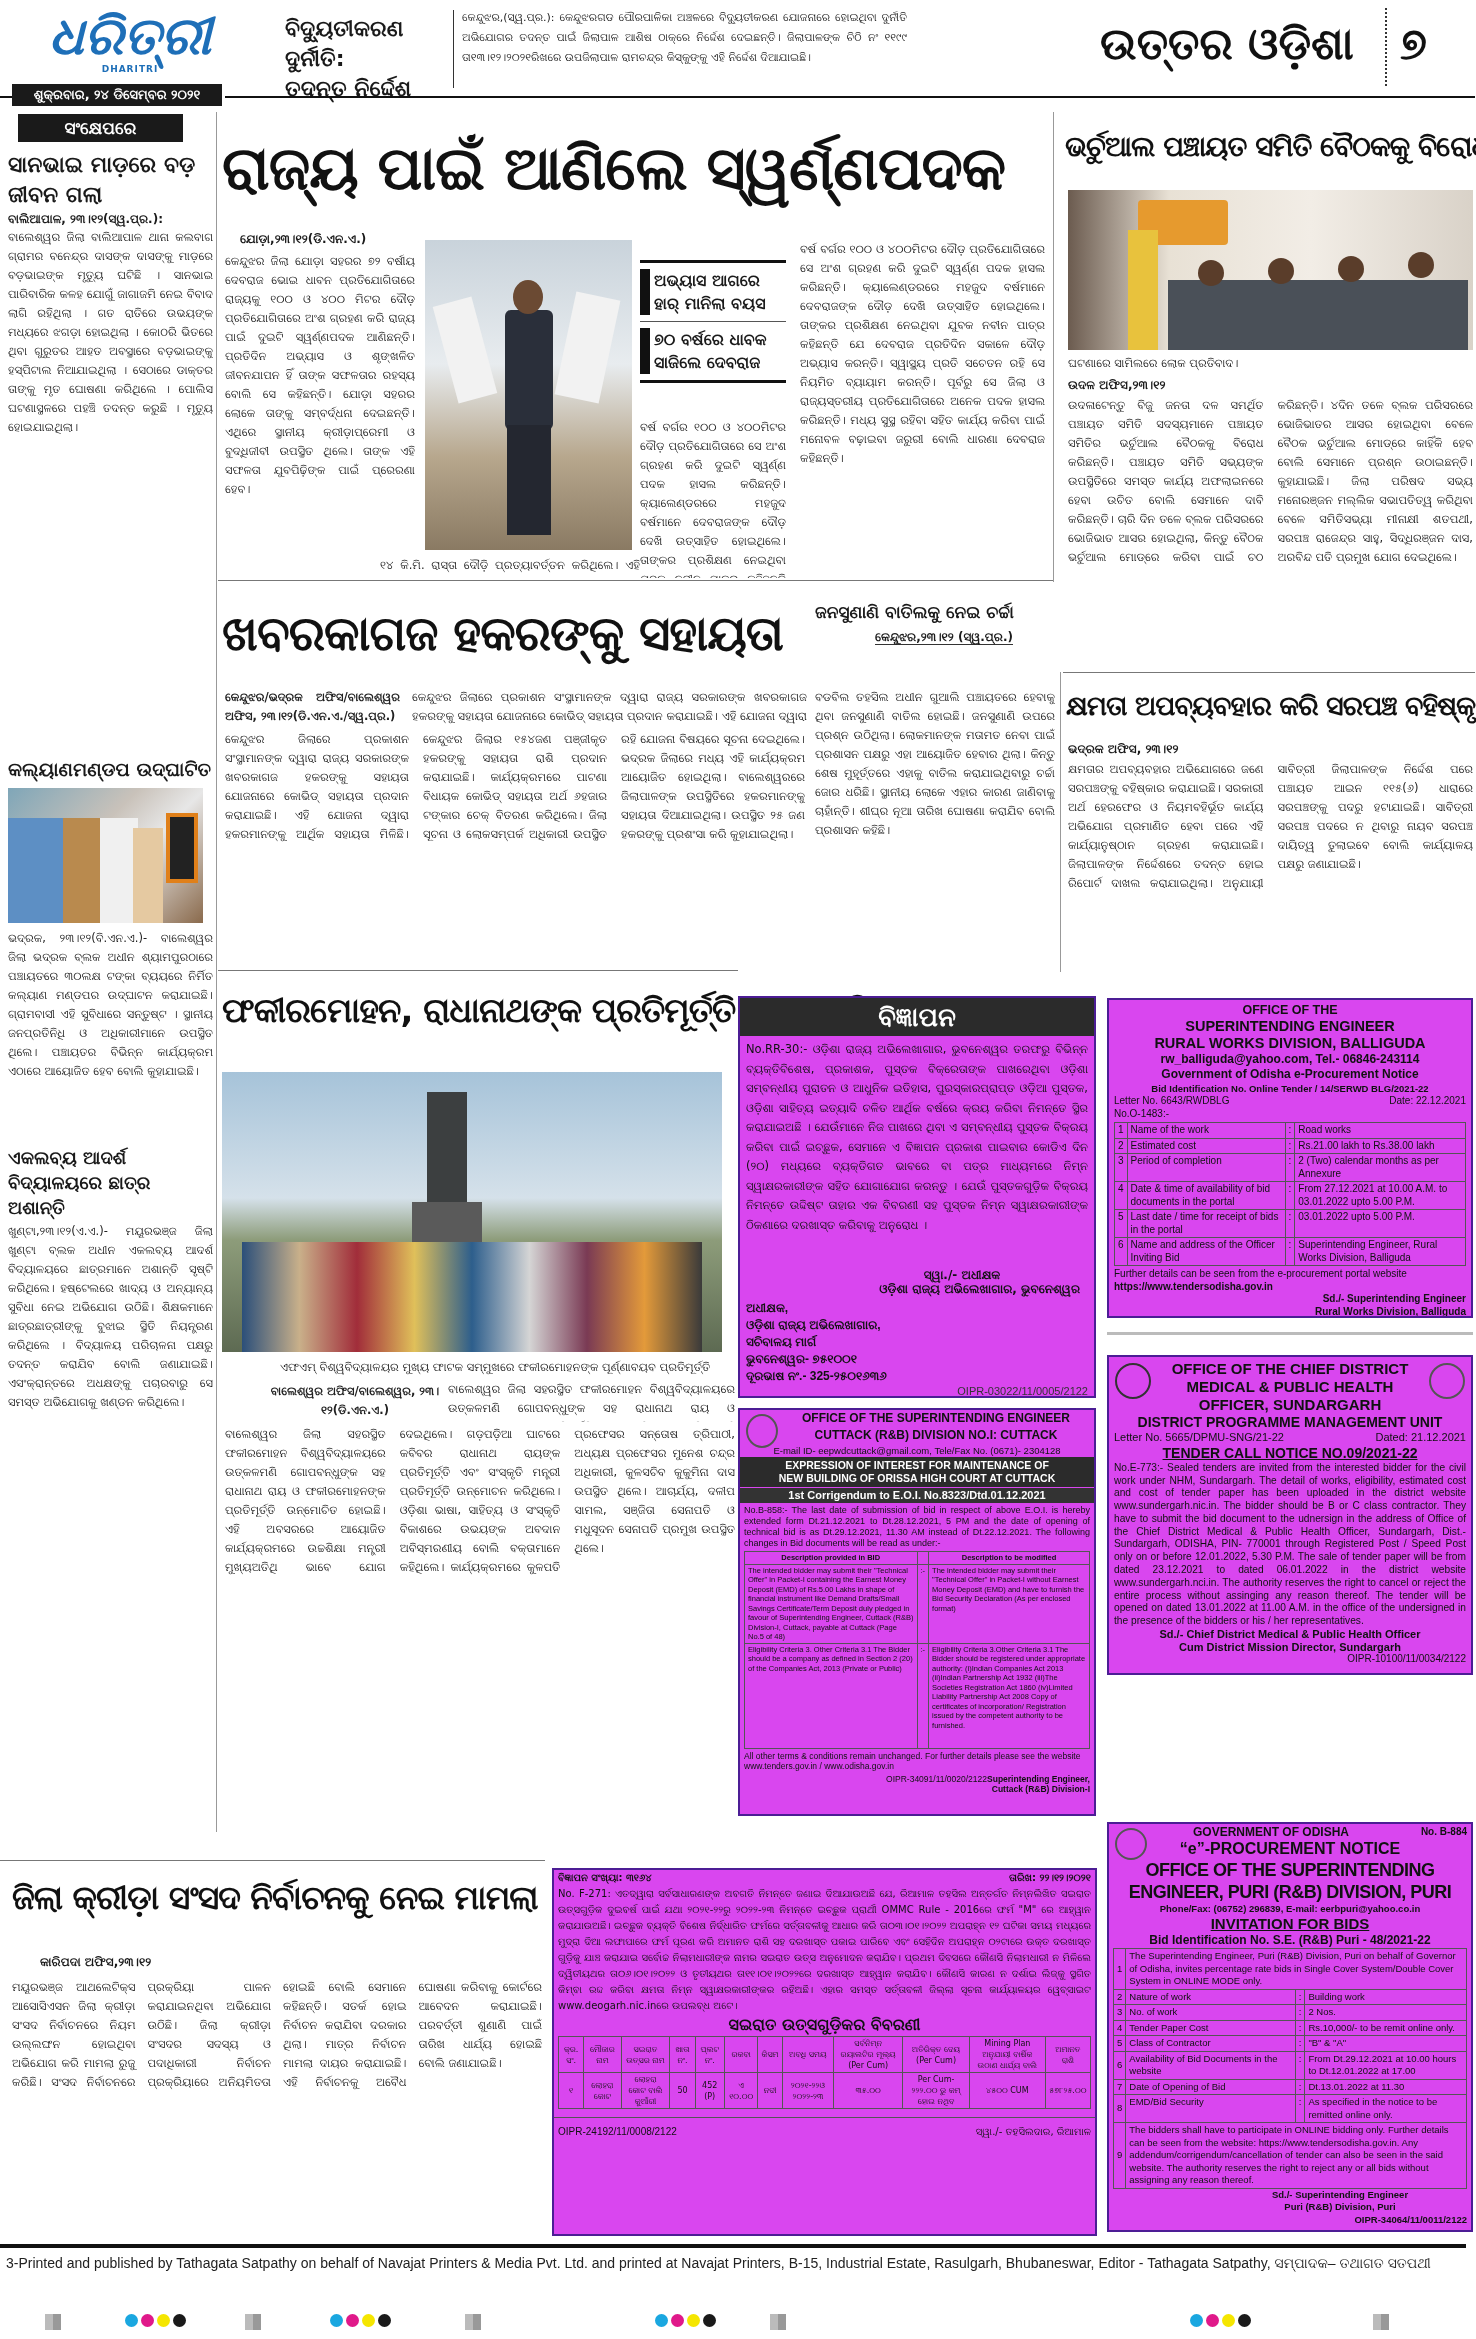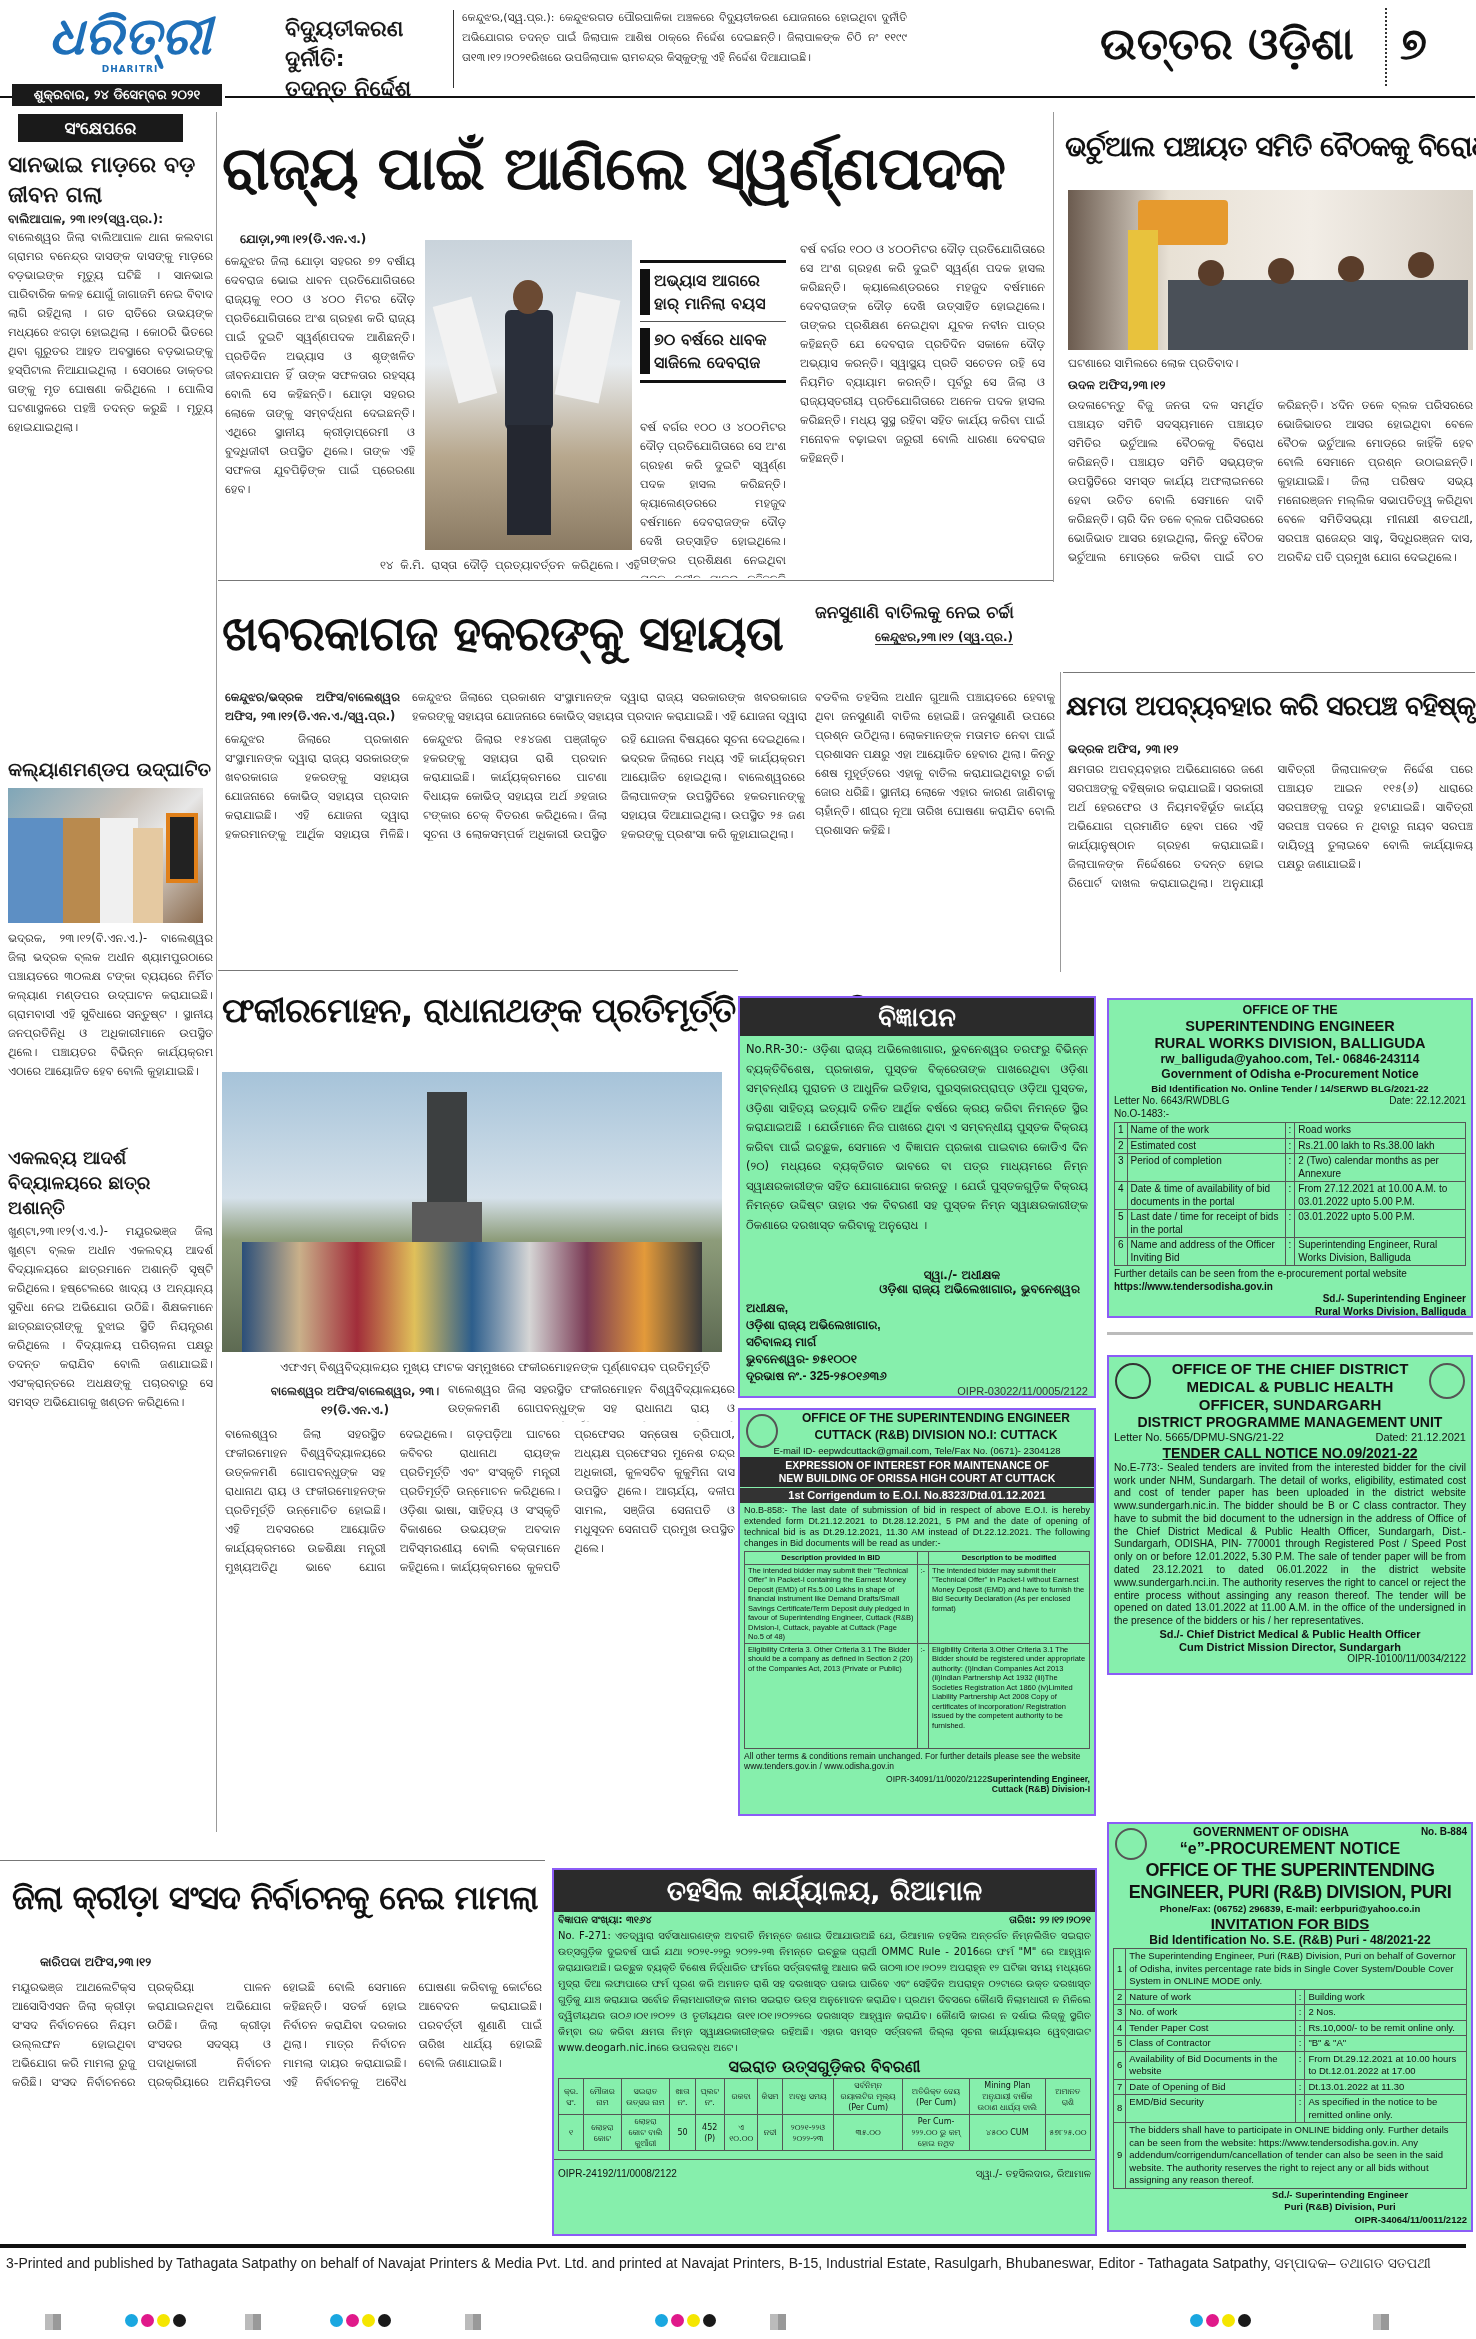--- a/index.html
+++ b/index.html
@@ -5,21 +5,21 @@
 *{box-sizing:border-box;margin:0;padding:0}
 body{width:1476px;height:2339px;background:#fff;font-family:"DejaVu Sans",sans-serif;color:#1a1a1a;position:relative;overflow:hidden}
 .abs{position:absolute}
 .hr{position:absolute;background:#111}
 .body-text{font-size:11.5px;line-height:19px;text-align:justify;color:#222;overflow:hidden}
 .cols2{column-count:2;column-gap:14px}
 .cols3{column-count:3;column-gap:14px}
 .cols4{column-count:4;column-gap:12px}
 .photo{position:absolute;overflow:hidden;background:#888}
 .dateline{font-weight:bold;font-size:12px}
-.adbox{position:absolute;border:2px solid #8b5cf6;background:#86efac;font-family:"Liberation Sans",sans-serif;color:#111;overflow:hidden}
+.adbox{position:absolute;border:2px solid #4c1d95;background:#d946ef;font-family:"Liberation Sans",sans-serif;color:#111;overflow:hidden}
 .adbox table{border-collapse:collapse;width:100%}
 .adbox td{border:1px solid #555;padding:1px 3px;vertical-align:top}
 .darkbar{background:#2b2b2b;color:#fff;text-align:center;font-weight:bold}
 .headline{position:absolute;font-weight:bold;color:#111;white-space:nowrap;letter-spacing:-1px}
 .cmyk{position:absolute;display:flex;gap:3px}
 .cmyk span{width:13px;height:13px;border-radius:50%;display:inline-block}
 .greyreg{position:absolute;width:16px;height:16px;background:linear-gradient(90deg,#bbb 50%,#999 50%)}
 </style>
 </head>
 <body>
@@ -268,21 +268,20 @@
     </span>
   </div>
 </div>
 
 <div class="hr" style="left:0;top:1860px;width:545px;height:1px;background:#777"></div>
 <div class="headline" style="left:12px;top:1878px;font-size:33px;letter-spacing:-1px">ଜିଲା କ୍ରୀଡ଼ା ସଂସଦ ନିର୍ବାଚନକୁ ନେଇ ମାମଲା</div>
 <div class="abs dateline" style="left:40px;top:1955px">କାରିପଦା ଅଫିସ,୨୩।୧୨</div>
 <div class="abs body-text cols4" style="left:12px;top:1978px;width:530px;height:240px">ମୟୂରଭଞ୍ଜ ଆଥଲେଟିକ୍ସ ଆସୋସିଏସନ ଜିଲା କ୍ରୀଡ଼ା ସଂସଦ ନିର୍ବାଚନରେ ନିୟମ ଉଲ୍ଲଙ୍ଘନ ହୋଇଥିବା ଅଭିଯୋଗ କରି ମାମଲା ରୁଜୁ କରିଛି। ସଂସଦ ନିର୍ବାଚନରେ ପ୍ରକ୍ରିୟା ପାଳନ କରାଯାଇନଥିବା ଅଭିଯୋଗ ଉଠିଛି। ଜିଲା କ୍ରୀଡ଼ା ସଂସଦର ସଦସ୍ୟ ଓ ପଦାଧିକାରୀ ନିର୍ବାଚନ ପ୍ରକ୍ରିୟାରେ ଅନିୟମିତତା ହୋଇଛି ବୋଲି ସେମାନେ କହିଛନ୍ତି। ସତର୍କ ହୋଇ ନିର୍ବାଚନ କରାଯିବା ଦରକାର ଥିଲା। ମାତ୍ର ନିର୍ବାଚନ ମାମଲା ଦାୟର କରାଯାଇଛି। ଏହି ନିର୍ବାଚନକୁ ଅବୈଧ ଘୋଷଣା କରିବାକୁ କୋର୍ଟରେ ଆବେଦନ କରାଯାଇଛି। ପରବର୍ତ୍ତୀ ଶୁଣାଣି ପାଇଁ ତାରିଖ ଧାର୍ଯ୍ୟ ହୋଇଛି ବୋଲି ଜଣାଯାଇଛି।</div>
 
 <div class="adbox" style="left:552px;top:1868px;width:545px;height:368px;font-family:'DejaVu Sans',sans-serif;font-size:10px;line-height:16px">
-  <div class="darkbar" style="font-size:27px;line-height:42px;height:42px">ତହସିଲ କାର୍ଯ୍ୟାଳୟ, ରିଆମାଳ</div>
   <div style="display:flex;justify-content:space-between;padding:0 4px;font-weight:bold">
     <span>ବିଜ୍ଞାପନ ସଂଖ୍ୟା: ୩୧୬୪</span>
     <span>ତାରିଖ: ୨୨।୧୨।୨୦୨୧</span>
   </div>
   <div style="padding:0 4px;text-align:justify;height:128px;overflow:hidden">No. F-271: ଏତଦ୍ୱାରା ସର୍ବସାଧାରଣଙ୍କ ଅବଗତି ନିମନ୍ତେ ଜଣାଇ ଦିଆଯାଉଅଛି ଯେ, ରିଆମାଳ ତହସିଲ ଅନ୍ତର୍ଗତ ନିମ୍ନଲିଖିତ ସଇରାତ ଉତ୍ସଗୁଡ଼ିକ ଦୁଇବର୍ଷ ପାଇଁ ଯଥା ୨୦୨୧-୨୨ରୁ ୨୦୨୨-୨୩ ନିମନ୍ତେ ଇଚ୍ଛୁକ ପ୍ରାର୍ଥୀ OMMC Rule - 2016ରେ ଫର୍ମ "M" ରେ ଆହ୍ୱାନ କରାଯାଉଅଛି। ଇଚ୍ଛୁକ ବ୍ୟକ୍ତି ବିଶେଷ ନିର୍ଦ୍ଧାରିତ ଫର୍ମରେ ସର୍ତ୍ତାବଳୀକୁ ଆଧାର କରି ତା୦୩।୦୧।୨୦୨୨ ଅପରାହ୍ନ ୧୨ ଘଟିକା ସମୟ ମଧ୍ୟରେ ମୁଦ୍ରା ଦିଆ ଲଫାପାରେ ଫର୍ମ ପୂରଣ କରି ଅମାନତ ରାଶି ସହ ଦରଖାସ୍ତ ପକାଇ ପାରିବେ ଏବଂ ସେହିଦିନ ଅପରାହ୍ନ ୦୨ଟାରେ ଉକ୍ତ ଦରଖାସ୍ତ ଗୁଡ଼ିକୁ ଯାଞ୍ଚ କରାଯାଇ ସର୍ବୋଚ୍ଚ ନିଲାମଧାରୀଙ୍କ ନାମର ସଇରାତ ଉତ୍ସ ଅନୁମୋଦନ କରାଯିବ। ପ୍ରଥମ ଦିବସରେ କୌଣସି ନିଲାମଧାରୀ ନ ମିଳିଲେ ଦ୍ୱିତୀୟଥର ତା୦୬।୦୧।୨୦୨୨ ଓ ତୃତୀୟଥର ତା୧୧।୦୧।୨୦୨୨ରେ ଦରଖାସ୍ତ ଆହ୍ୱାନ କରାଯିବ। କୌଣସି କାରଣ ନ ଦର୍ଶାଇ ଲିଜ୍‌କୁ ସ୍ଥଗିତ କିମ୍ବା ରଦ୍ଦ କରିବା କ୍ଷମତା ନିମ୍ନ ସ୍ୱାକ୍ଷରକାରୀଙ୍କର ରହିଅଛି। ଏହାର ସମସ୍ତ ସର୍ତ୍ତାବଳୀ ଜିଲ୍ଲା ସୂଚନା କାର୍ଯ୍ୟାଳୟର ୱେବ୍‌ସାଇଟ www.deogarh.nic.inରେ ଉପଲବ୍ଧ ଅଟେ।</div>
   <div style="text-align:center;font-weight:bold;font-size:16px;line-height:22px">ସଇରାତ ଉତ୍ସଗୁଡ଼ିକର ବିବରଣୀ</div>
   <table style="font-size:8px;line-height:11px;text-align:center;margin:0 4px;width:calc(100% - 8px)">
     <tbody>
         <tr id="tahasil-head">
           <td style="vertical-align: middle;">କ୍ର. ସଂ.</td>

